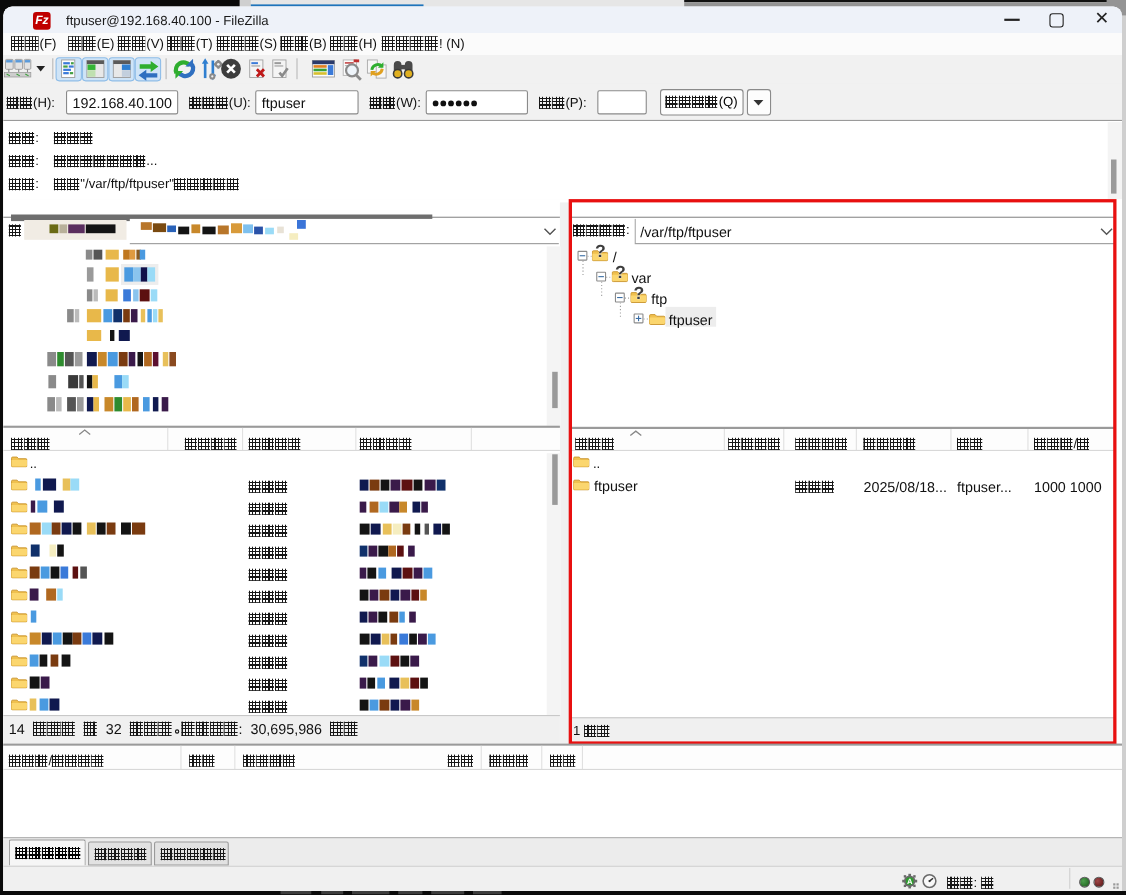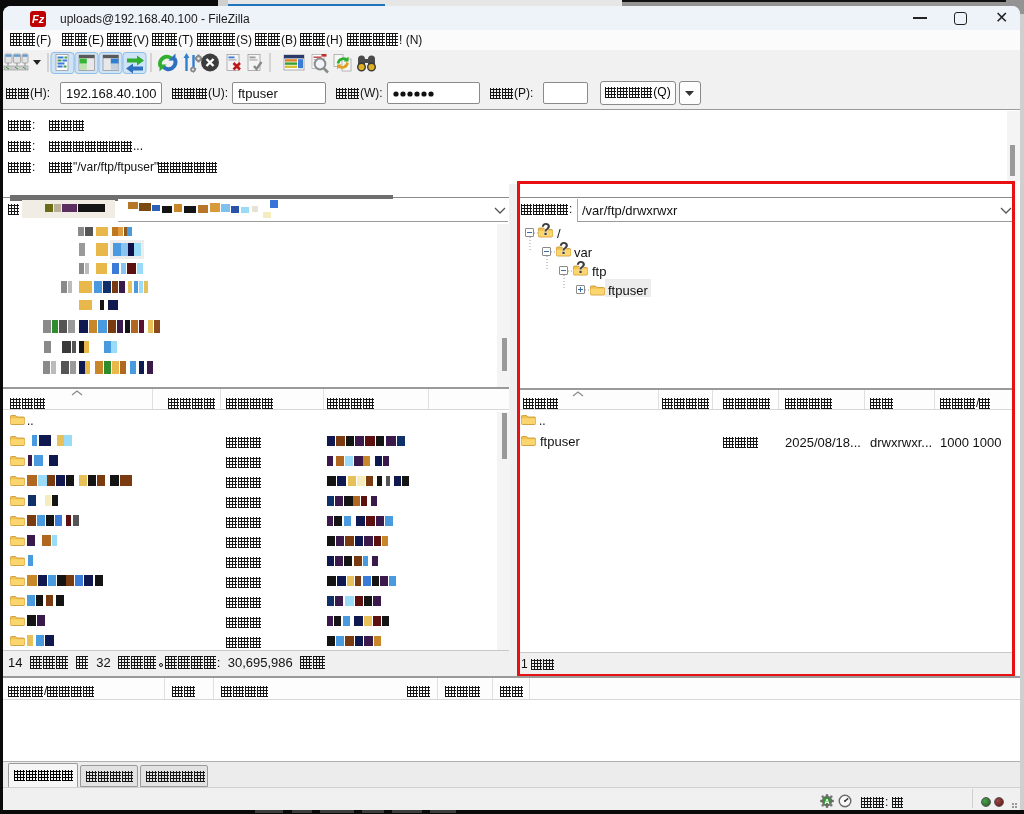--- a/index.html
+++ b/index.html
@@ -26,21 +26,21 @@
 <div style="position:absolute;left:320px;top:810px;width:34px;height:3px;background:#3d3d3d;"></div>
 <div style="position:absolute;left:362px;top:810px;width:22px;height:3px;background:#3d3d3d;"></div>
 <div style="position:absolute;left:392px;top:810px;width:30px;height:3px;background:#3d3d3d;"></div>
 <div style="position:absolute;left:430px;top:810px;width:26px;height:3px;background:#3d3d3d;"></div>
 <div style="position:absolute;left:0px;top:0px;width:16px;height:18px;background:#0a0a0a;"></div>
 <div style="position:absolute;left:1006px;top:0px;width:18px;height:14px;background:#949494;"></div>
 <div style="position:absolute;left:3px;top:6px;width:1017px;height:804px;background:#f0f0f0;border-radius:8px 8px 0 0;"></div>
 <div style="position:absolute;left:3px;top:6px;width:1017px;height:24px;background:#eef2f9;border-radius:8px 8px 0 0;"></div>
 <div style="position:absolute;left:30px;top:11px;width:16px;height:16px;background:#bf0000;border-radius:3px;"></div>
 <div style="position:absolute;left:32px;top:13px;font-size:11px;color:#111;line-height:13px;white-space:nowrap;"><span style="font-style:italic;font-weight:bold;color:#fff;font-size:11px">Fz</span></div>
-<div style="position:absolute;left:60px;top:12px;font-size:12px;color:#1a1a1a;line-height:14px;white-space:nowrap;">uploads@192.168.40.100 - FileZilla</div>
+<div style="position:absolute;left:60px;top:12px;font-size:12px;color:#1a1a1a;line-height:14px;white-space:nowrap;">ftpuser@192.168.40.100 - FileZilla</div>
 <div style="position:absolute;left:913px;top:17px;width:14px;height:2px;background:#222;"></div>
 <div style="position:absolute;left:954px;top:12px;width:13px;height:13px;border:1.5px solid #222;border-radius:3px;"></div>
 <div style="position:absolute;left:995px;top:9px;font-size:16px;color:#111;line-height:18px;white-space:nowrap;"><span style="font-size:16px;color:#222">✕</span></div>
 <div style="position:absolute;left:3px;top:30px;width:1017px;height:20px;background:#fbfbfb;"></div>
 <div style="position:absolute;left:10px;top:33px;font-size:12px;color:#111;line-height:14px;white-space:nowrap;"><i class="m"></i><i class="m"></i>(F)</div>
 <div style="position:absolute;left:62px;top:33px;font-size:12px;color:#111;line-height:14px;white-space:nowrap;"><i class="m"></i><i class="m"></i>(E)</div>
 <div style="position:absolute;left:107px;top:33px;font-size:12px;color:#111;line-height:14px;white-space:nowrap;"><i class="m"></i><i class="m"></i>(V)</div>
 <div style="position:absolute;left:152px;top:33px;font-size:12px;color:#111;line-height:14px;white-space:nowrap;"><i class="m"></i><i class="m"></i>(T)</div>
 <div style="position:absolute;left:197px;top:33px;font-size:12px;color:#111;line-height:14px;white-space:nowrap;"><i class="m"></i><i class="m"></i><i class="m"></i>(S)</div>
 <div style="position:absolute;left:255px;top:33px;font-size:12px;color:#111;line-height:14px;white-space:nowrap;"><i class="m"></i><i class="m"></i>(B)</div>
@@ -521,21 +521,21 @@
 <div style="position:absolute;left:497px;top:412px;width:13px;height:238px;background:#f4f4f4;"></div>
 <div style="position:absolute;left:502px;top:413px;width:5px;height:46px;background:#9a9a9a;"></div>
 <div style="position:absolute;left:3px;top:650px;width:506px;height:26px;background:#f0f0f0;"></div>
 <div style="position:absolute;left:3px;top:650px;width:506px;height:1px;background:#c8c8c8;"></div>
 <div style="position:absolute;left:8px;top:655px;font-size:13px;color:#111;line-height:15px;white-space:nowrap;">14&nbsp; <i class="m"></i><i class="m"></i><i class="m"></i>&nbsp; <i class="m"></i>&nbsp; 32&nbsp; <i class="m"></i><i class="m"></i><i class="m"></i><i class="dot"></i><i class="m"></i><i class="m"></i><i class="m"></i><i class="m"></i>:&nbsp; 30,695,986&nbsp; <i class="m"></i><i class="m"></i></div>
 <div style="position:absolute;left:520px;top:197px;width:493px;height:1px;background:#8a8a8a;"></div>
 <div style="position:absolute;left:521px;top:202px;font-size:12px;color:#111;line-height:14px;white-space:nowrap;"><i class="c"></i><i class="c"></i><i class="c"></i><i class="c"></i>:</div>
 <div style="position:absolute;left:577px;top:199px;width:436px;height:22px;background:#fff;"></div>
 <div style="position:absolute;left:577px;top:199px;width:1px;height:22px;background:#aaa;"></div>
 <div style="position:absolute;left:577px;top:221px;width:436px;height:1px;background:#9a9a9a;"></div>
-<div style="position:absolute;left:582px;top:203px;font-size:13px;color:#111;line-height:15px;white-space:nowrap;">/var/ftp/drwxrwxr</div>
+<div style="position:absolute;left:582px;top:203px;font-size:13px;color:#111;line-height:15px;white-space:nowrap;">/var/ftp/ftpuser</div>
 <svg style="position:absolute;left:1000px;top:207px" width="12" height="8">
       <path d="M1 1 l5 5 5-5" stroke="#555" stroke-width="1.3" fill="none"></path>
     </svg>
 <div style="position:absolute;left:605px;top:279px;width:46px;height:18px;background:#ededed;"></div>
 <div style="position:absolute;left:525px;top:228px;width:9px;height:9px;background:#fff;border:1px solid #8a8a8a;border-radius:1px;"></div>
 <div style="position:absolute;left:527px;top:232px;width:5px;height:1px;background:#3a6ea5;"></div>
 <svg style="position:absolute;left:534px;top:232px" width="4" height="2">
       <line x1="0" y1="1" x2="4" y2="1" stroke="#9a9a9a" stroke-width="1" stroke-dasharray="1 2"></line>
     </svg>
 <svg style="position:absolute;left:538px;top:226px" width="15" height="12" viewBox="0 0 15 11">
@@ -608,21 +608,21 @@
       <path d="M0.5 4.2 h14 v4.8 a1 1 0 0 1 -1 1 h-12 a1 1 0 0 1 -1-1 z" fill="#fbd66e"></path>
     </svg>
 <div style="position:absolute;left:539px;top:414px;font-size:12px;color:#111;line-height:14px;white-space:nowrap;">..</div>
 <svg style="position:absolute;left:521px;top:435px" width="15" height="11" viewBox="0 0 15 11">
       <path d="M0.5 2.5 a1 1 0 0 1 1-1 h4 l1.5 1.5 h6.5 a1 1 0 0 1 1 1 v5.5 a1 1 0 0 1 -1 1 h-12 a1 1 0 0 1 -1-1 z" fill="#f0c14f" stroke="#c8922a" stroke-width="0.8"></path>
       <path d="M0.5 4.2 h14 v4.8 a1 1 0 0 1 -1 1 h-12 a1 1 0 0 1 -1-1 z" fill="#fbd66e"></path>
     </svg>
 <div style="position:absolute;left:540px;top:434px;font-size:13px;color:#111;line-height:15px;white-space:nowrap;">ftpuser</div>
 <div style="position:absolute;left:723px;top:435px;font-size:12px;color:#111;line-height:14px;white-space:nowrap;"><i class="c"></i><i class="c"></i><i class="c"></i></div>
 <div style="position:absolute;left:785px;top:435px;font-size:13px;color:#111;line-height:15px;white-space:nowrap;">2025/08/18...</div>
-<div style="position:absolute;left:870px;top:435px;font-size:13px;color:#111;line-height:15px;white-space:nowrap;">drwxrwxr...</div>
+<div style="position:absolute;left:870px;top:435px;font-size:13px;color:#111;line-height:15px;white-space:nowrap;">ftpuser...</div>
 <div style="position:absolute;left:940px;top:435px;font-size:13px;color:#111;line-height:15px;white-space:nowrap;">1000 1000</div>
 <div style="position:absolute;left:520px;top:652px;width:493px;height:24px;background:#f0f0f0;"></div>
 <div style="position:absolute;left:520px;top:652px;width:493px;height:1px;background:#c8c8c8;"></div>
 <div style="position:absolute;left:521px;top:657px;font-size:12px;color:#111;line-height:14px;white-space:nowrap;">1 <i class="c"></i><i class="c"></i></div>
 <div style="position:absolute;left:517px;top:181px;width:498px;height:496px;border:3px solid #e81010;"></div>
 <div style="position:absolute;left:3px;top:676px;width:1017px;height:2px;background:#9a9a9a;"></div>
 <div style="position:absolute;left:3px;top:678px;width:1017px;height:22px;background:#fdfdfd;"></div>
 <div style="position:absolute;left:164px;top:678px;width:1px;height:22px;background:#e0e0e0;"></div>
 <div style="position:absolute;left:213px;top:678px;width:1px;height:22px;background:#e0e0e0;"></div>
 <div style="position:absolute;left:437px;top:678px;width:1px;height:22px;background:#e0e0e0;"></div>

